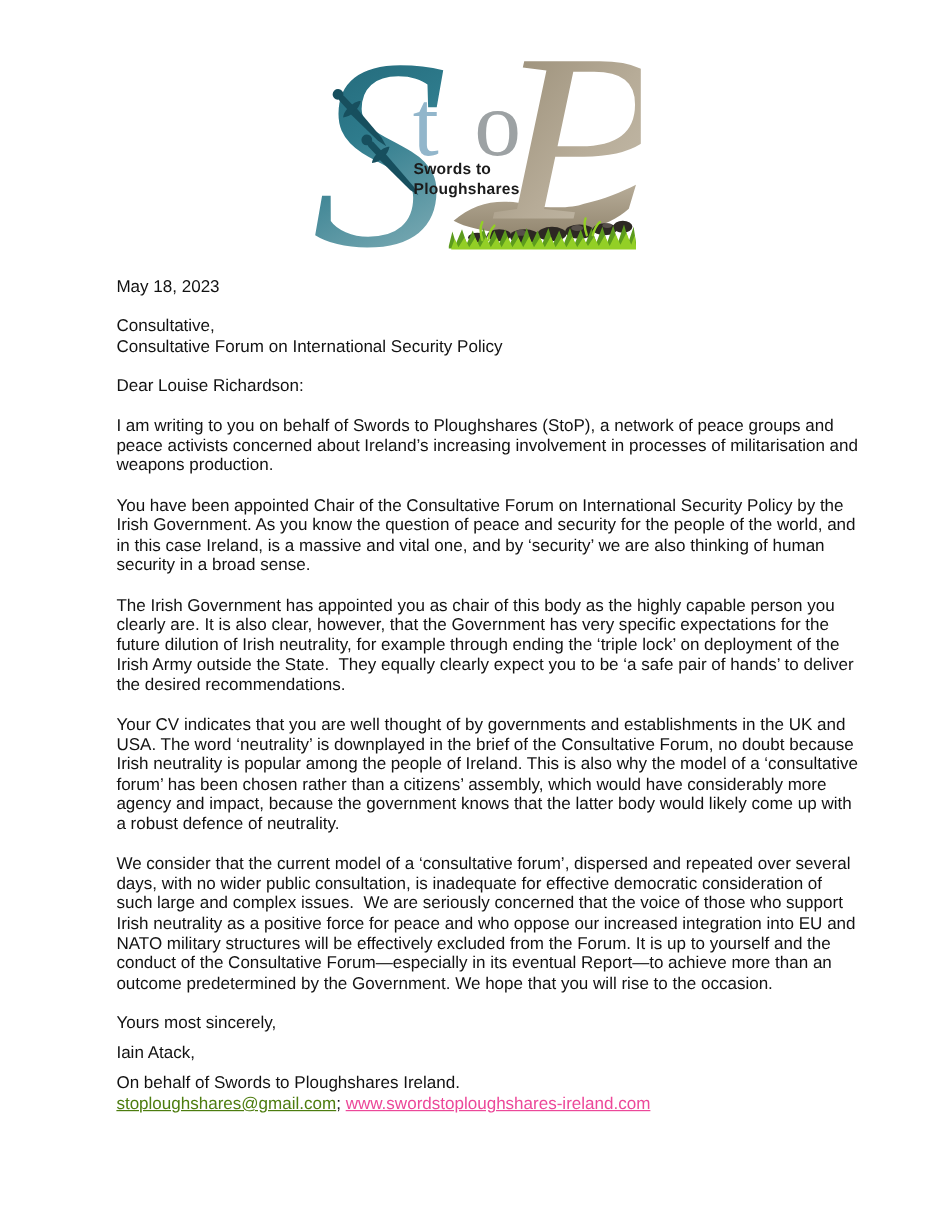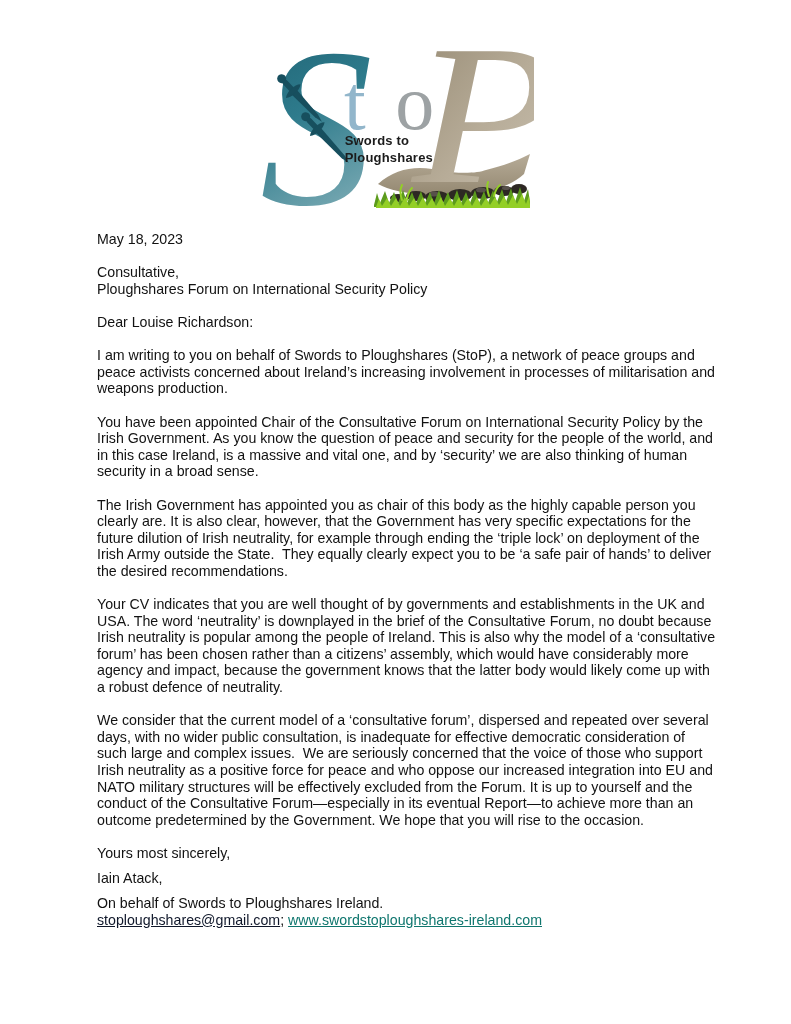--- a/index.html
+++ b/index.html
@@ -120,33 +120,33 @@
       <div>Ploughshares</div>
     </div>
   </div>
 
   <div class="letter">
 
     <div class="mb">May 18, 2023</div>
 
     <div class="mb">
       <div>Consultative,</div>
-      <div>Ploughshares Forum on International Security Policy</div>
+      <div>Consultative Forum on International Security Policy</div>
     </div>
 
     <div class="mb">Dear Louise Richardson:</div>
 
     <p class="para">I am writing to you on behalf of Swords to Ploughshares (StoP), a network of peace groups and peace activists concerned about Ireland’s increasing involvement in processes of militarisation and weapons production.</p>
     <p class="para">You have been appointed Chair of the Consultative Forum on International Security Policy by the Irish Government. As you know the question of peace and security for the people of the world, and in this case Ireland, is a massive and vital one, and by ‘security’ we are also thinking of human security in a broad sense.</p>
     <p class="para">The Irish Government has appointed you as chair of this body as the highly capable person you clearly are. It is also clear, however, that the Government has very specific expectations for the future dilution of Irish neutrality, for example through ending the ‘triple lock’ on deployment of the Irish Army outside the State.  They equally clearly expect you to be ‘a safe pair of hands’ to deliver the desired recommendations.</p>
     <p class="para">Your CV indicates that you are well thought of by governments and establishments in the UK and USA. The word ‘neutrality’ is downplayed in the brief of the Consultative Forum, no doubt because Irish neutrality is popular among the people of Ireland. This is also why the model of a ‘consultative forum’ has been chosen rather than a citizens’ assembly, which would have considerably more agency and impact, because the government knows that the latter body would likely come up with a robust defence of neutrality.</p>
     <p class="para">We consider that the current model of a ‘consultative forum’, dispersed and repeated over several days, with no wider public consultation, is inadequate for effective democratic consideration of such large and complex issues.  We are seriously concerned that the voice of those who support Irish neutrality as a positive force for peace and who oppose our increased integration into EU and NATO military structures will be effectively excluded from the Forum. It is up to yourself and the conduct of the Consultative Forum—especially in its eventual Report—to achieve more than an outcome predetermined by the Government. We hope that you will rise to the occasion.</p>
 
     <div class="closing-line">Yours most sincerely,</div>
     <div class="signatory-line">Iain Atack,</div>
 
     <div>
       <div>On behalf of Swords to Ploughshares Ireland.</div>
-      <div class="links-line"><a class="doc-link" style="color: #0f172a;">stoploughshares@gmail.com</a><span>; </span><a class="doc-link" style="color: #0f766e;">www.swordstoploughshares-ireland.com</a></div>
+      <div class="links-line"><a class="doc-link" style="color: #4d7c0f;">stoploughshares@gmail.com</a><span>; </span><a class="doc-link" style="color: #ec4899;">www.swordstoploughshares-ireland.com</a></div>
     </div>
 
   </div>
 </div>
 
 </body></html>

